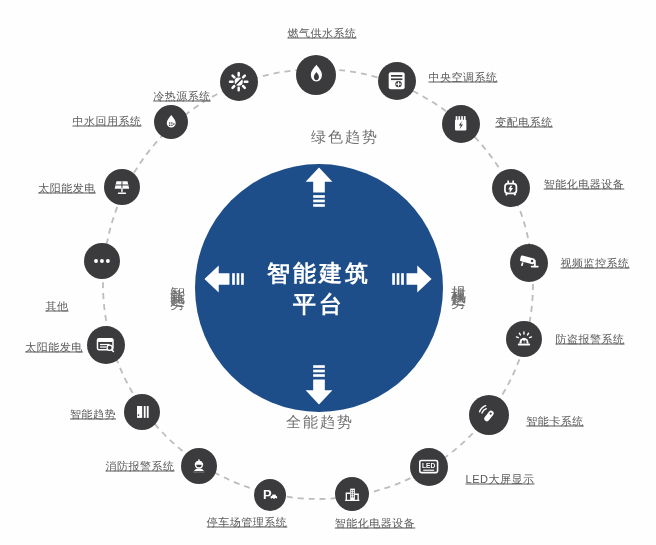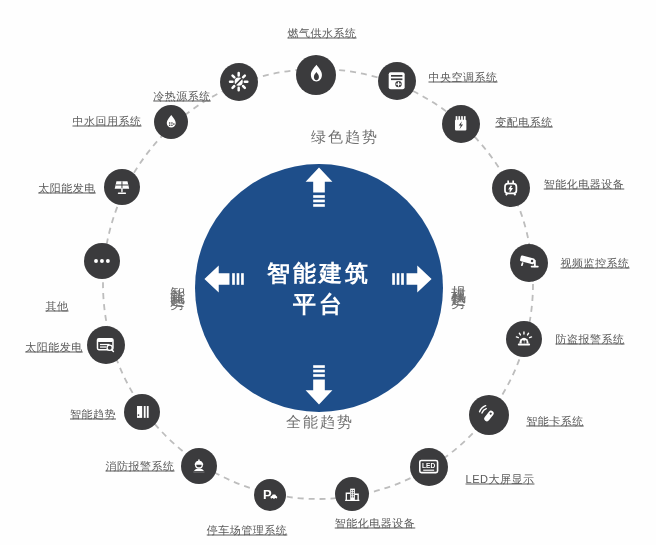--- a/index.html
+++ b/index.html
@@ -175,21 +175,21 @@
         <span class="node-icon">
           <svg viewBox="0 0 24 24">
             <text x="9.6" y="16.6" font-family="Liberation Sans, sans-serif" font-size="13.5" font-weight="bold" fill="#fff" text-anchor="middle">P</text>
             <rect x="13" y="13.6" width="7" height="2.8" rx="1.2" fill="#fff"></rect>
             <path d="M14.2 13.7l1.1-1.6h2.7l1.1 1.6z" fill="#fff"></path>
             <circle cx="15" cy="16.6" r="0.9" fill="#3b3b3d"></circle>
             <circle cx="18.2" cy="16.6" r="0.9" fill="#3b3b3d"></circle>
           </svg>
         </span>
       </div>
-      <div class="node-label" style="left: 247px; top: 522px; margin-top: 8px;">停车场管理系统</div>
+      <div class="node-label" style="left: 247px; top: 522px;">停车场管理系统</div>
       <div class="node" style="left: 181px; top: 448px; height: 36px; width: 36px;">
         <span class="node-icon">
           <svg viewBox="0 0 24 24">
             <circle cx="12" cy="10.8" r="3.1" fill="none" stroke="#fff" stroke-width="1.2"></circle>
             <path d="M8.4 10.2a3.8 3.3 0 0 1 7.2 0z" fill="#fff"></path>
             <rect x="11.3" y="5.8" width="1.4" height="2.4" rx="0.7" fill="#fff"></rect>
             <rect x="8" y="9.8" width="8" height="1.1" rx="0.5" fill="#fff"></rect>
             <path d="M6.9 17.8a5.2 4.4 0 0 1 10.2 0z" fill="#fff"></path>
             <rect x="6.9" y="16.8" width="10.2" height="1" fill="#3b3b3d"></rect>
           </svg>

